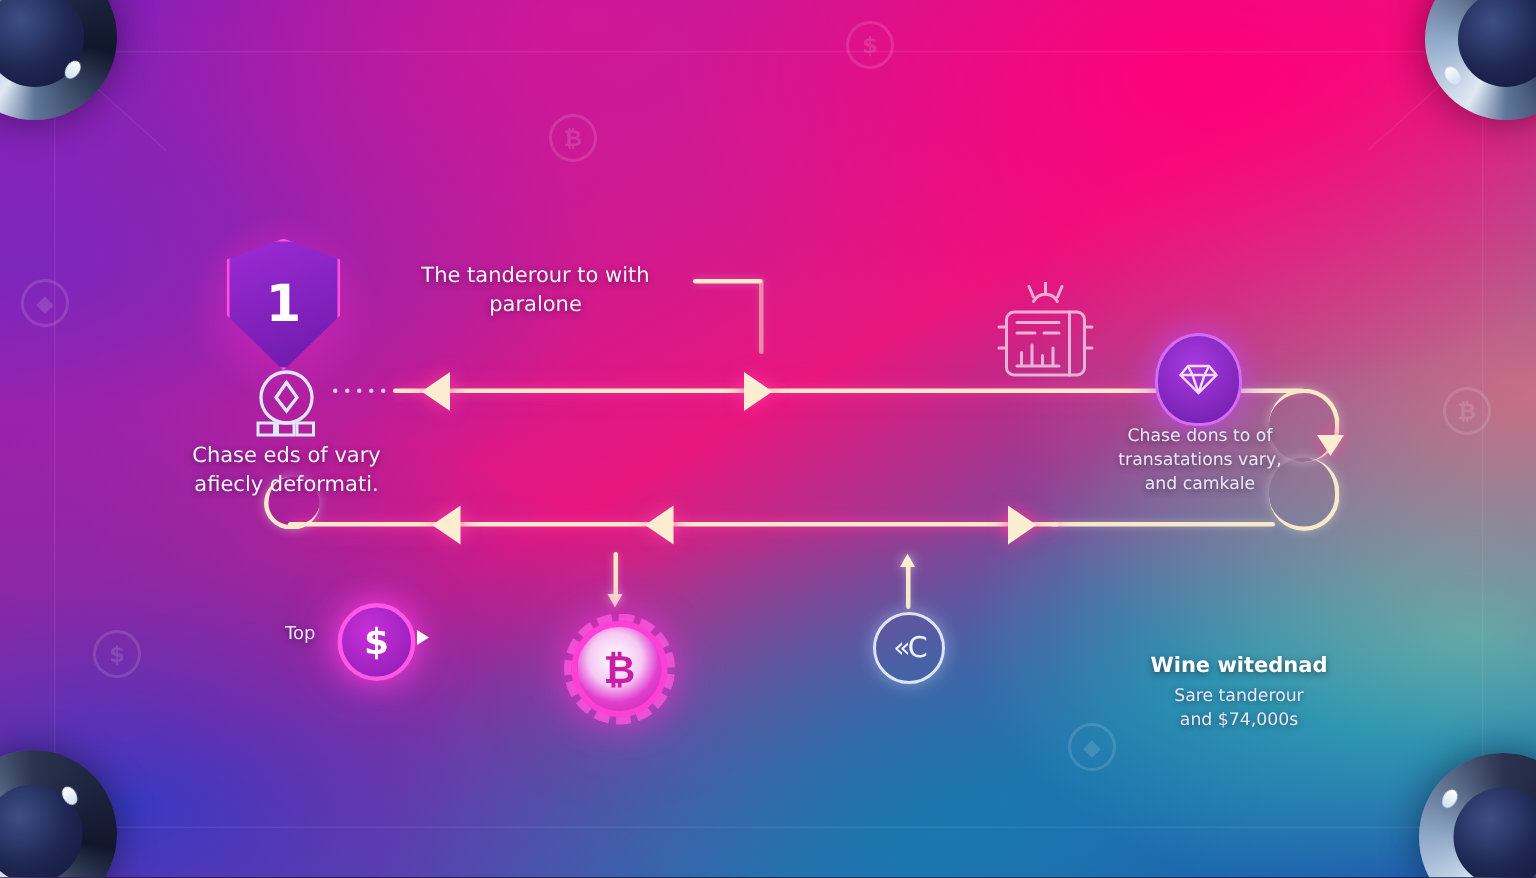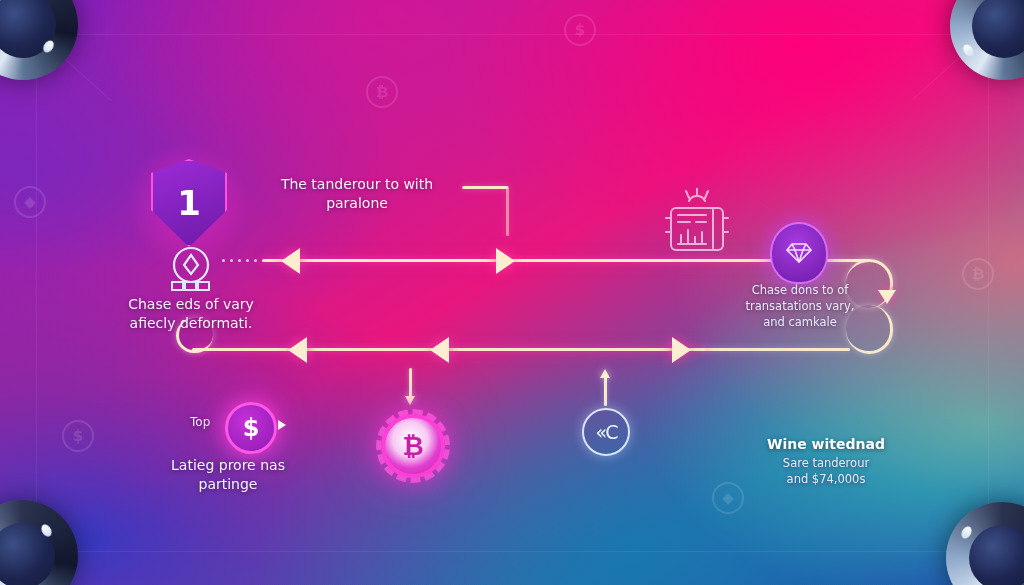--- a/index.html
+++ b/index.html
@@ -246,21 +246,20 @@
     <div>transatations vary,</div>
     <div>and camkale</div>
   </div>
 
   <div class="txt t-label" style="left:190px;top:415px;">Top</div>
   <div class="coin usd" style="left:225px;top:402px;">
     <span>$</span>
   </div>
   <div class="arrow tinyright" style="left:278px;top:420px;"></div>
   <div class="txt t-body ctr" style="left:152px;top:456px;width:152px;">
-    <div>Latieg prore nas partinge</div>
   </div>
 
   <div class="coin btc" style="left:381px;top:414px;">
     <span>₿</span>
   </div>
 
   <div class="ring-icon" style="left:582px;top:408px;">
     <span>«С</span>
   </div>
 

